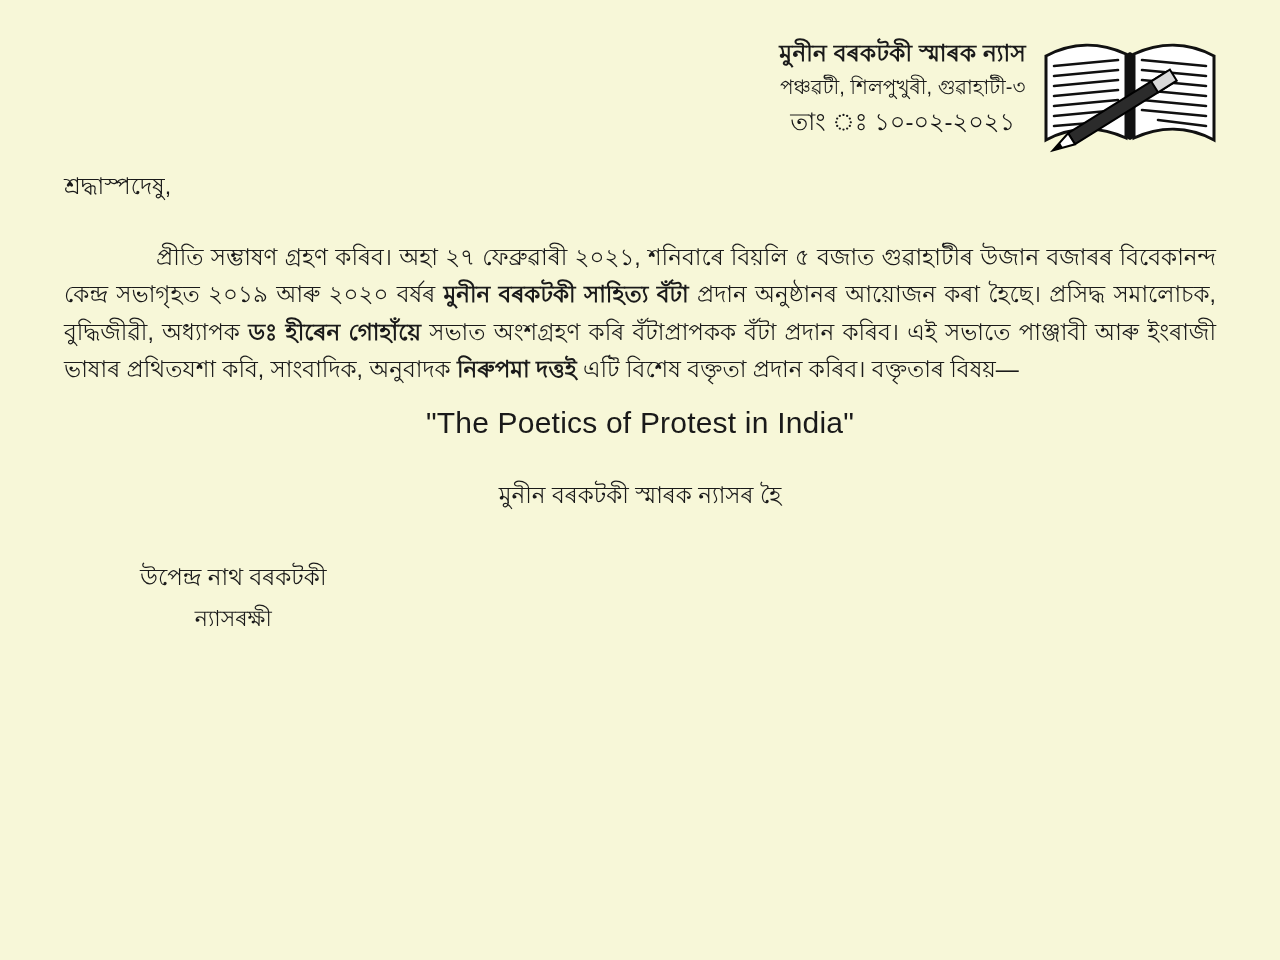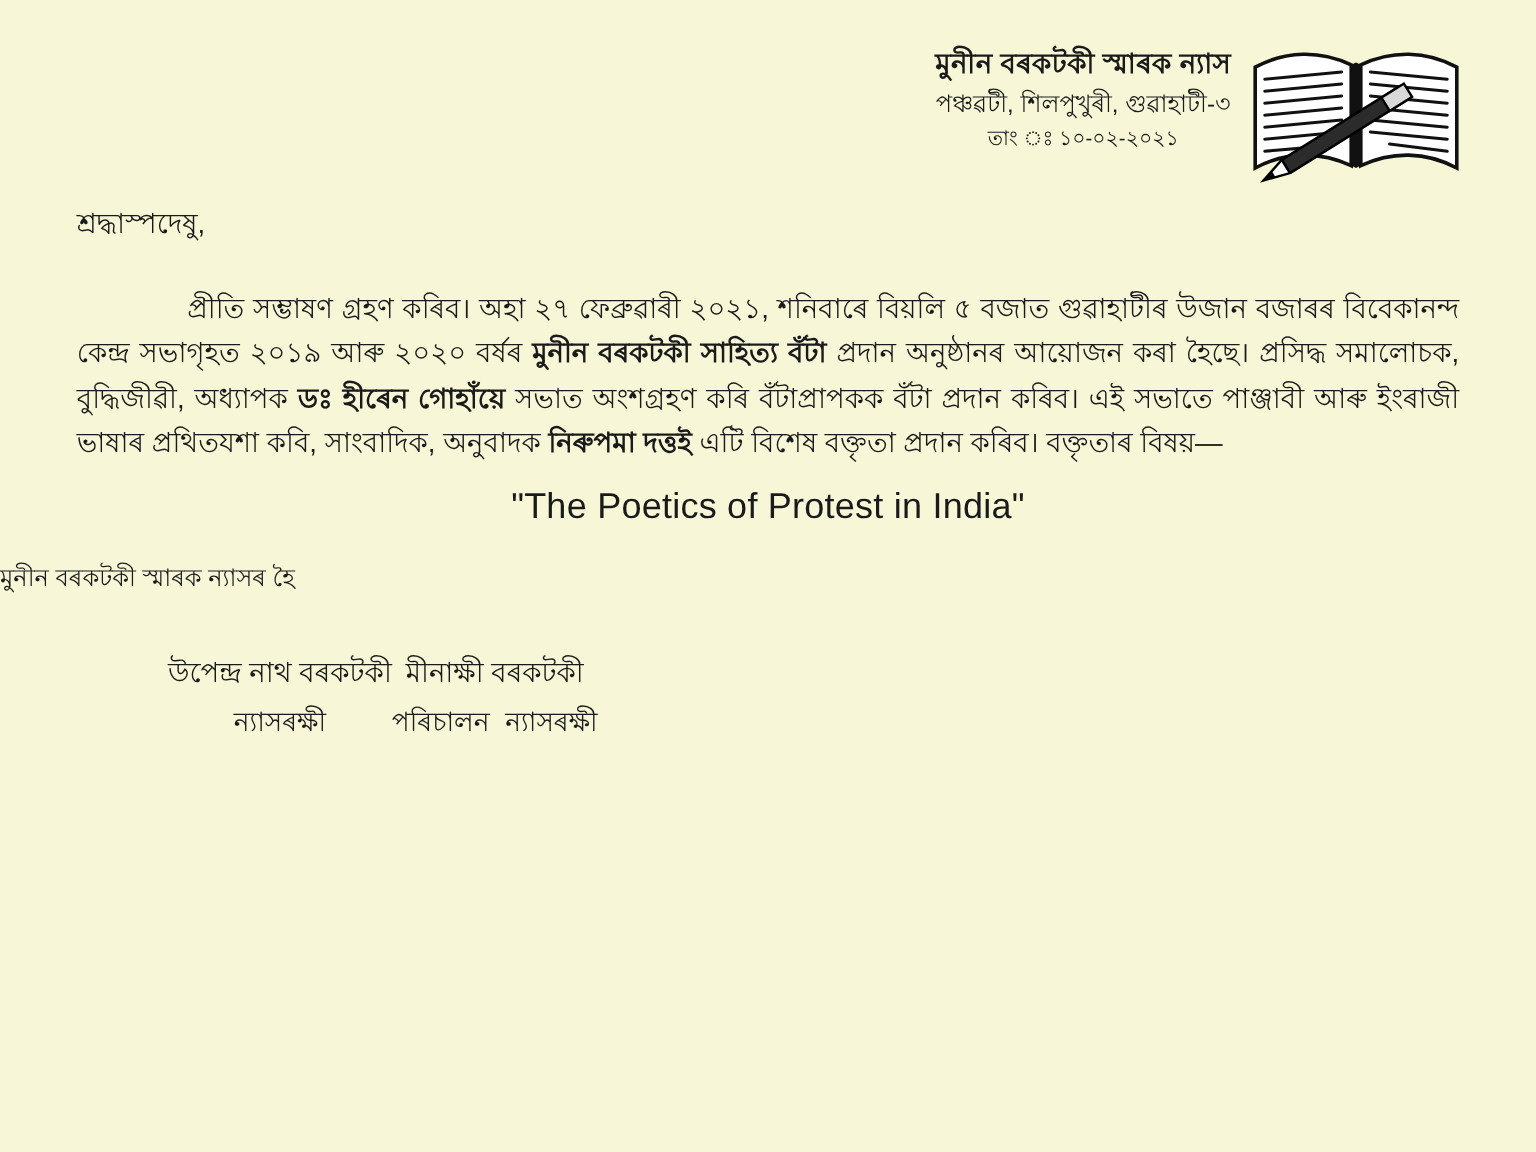--- a/index.html
+++ b/index.html
@@ -40,21 +40,21 @@
     font-size: 23px;
     font-weight: bold;
     letter-spacing: .3px;
     white-space: nowrap;
   }
   .org-address {
     font-size: 20px;
     white-space: nowrap;
   }
   .org-date {
-    font-size: 17px;
+    font-size: 24px;
     white-space: nowrap;
   }
   .logo {
     width: 180px;
     height: 128px;
     flex: 0 0 auto;
   }
 
   
   .salutation {
@@ -82,22 +82,23 @@
     letter-spacing: .2px;
   }
   .para2 {
     margin: 4px 64px 0 64px;
     font-size: 23px;
     line-height: 1.62;
     text-align: justify;
     text-justify: inter-word;
   }
   .signoff-center {
-    font-size: 20px;
-    margin-top: 26px;
+    text-align: center;
+    font-size: 23px;
+    margin-top: 37px;
   }
 
   
   .signatures {
     display: flex;
     margin: 40px 120px 0 120px;
   }
   .sig {
     text-align: center;
     line-height: 1.9;
@@ -170,19 +171,15 @@
   <div class="speech-title">"The Poetics of Protest in India"</div>
 
 
   <div class="signoff-center">মুনীন বৰকটকী স্মাৰক ন্যাসৰ হৈ</div>
 
   <div class="signatures">
     <div class="sig sig-left">
       <div>উপেন্দ্ৰ নাথ বৰকটকী</div>
       <div class="role">ন্যাসৰক্ষী</div>
     </div>
-    <div class="sig sig-right">
-      <div>মীনাক্ষী বৰকটকী</div>
-      <div class="role">পৰিচালন ন্যাসৰক্ষী</div>
-    </div>
   </div>
 
 </div>
 
 </body></html>

